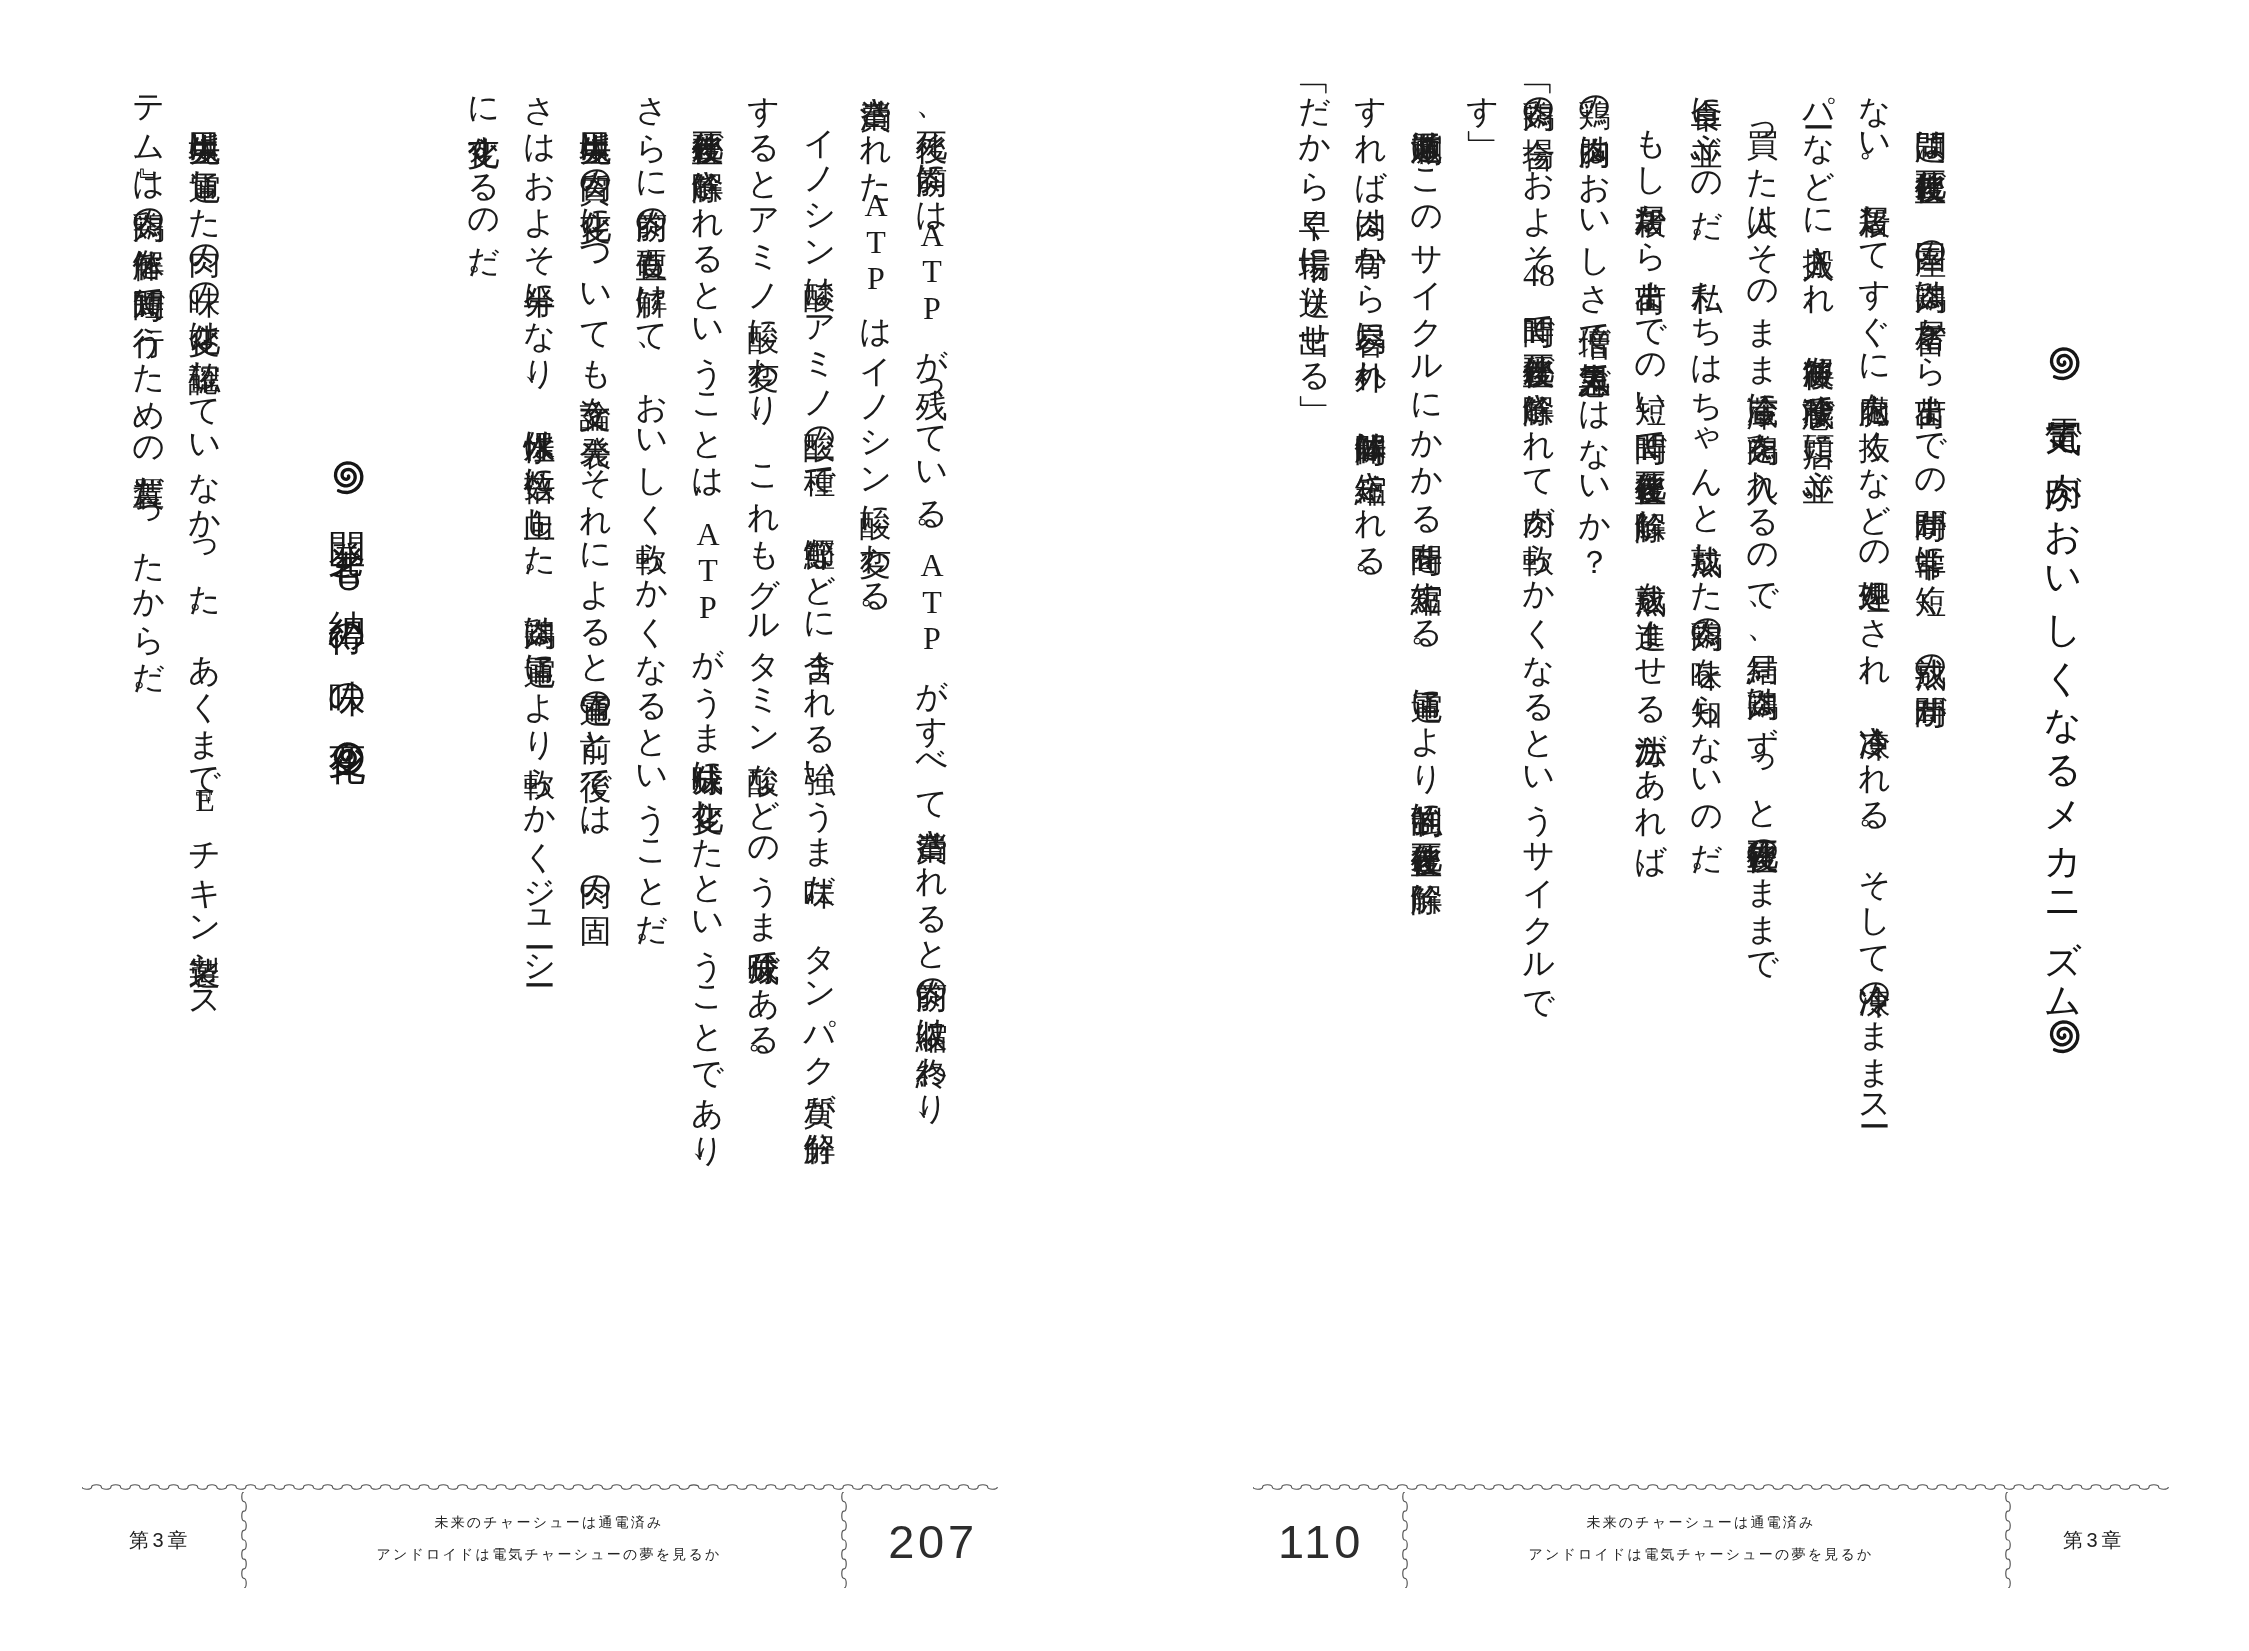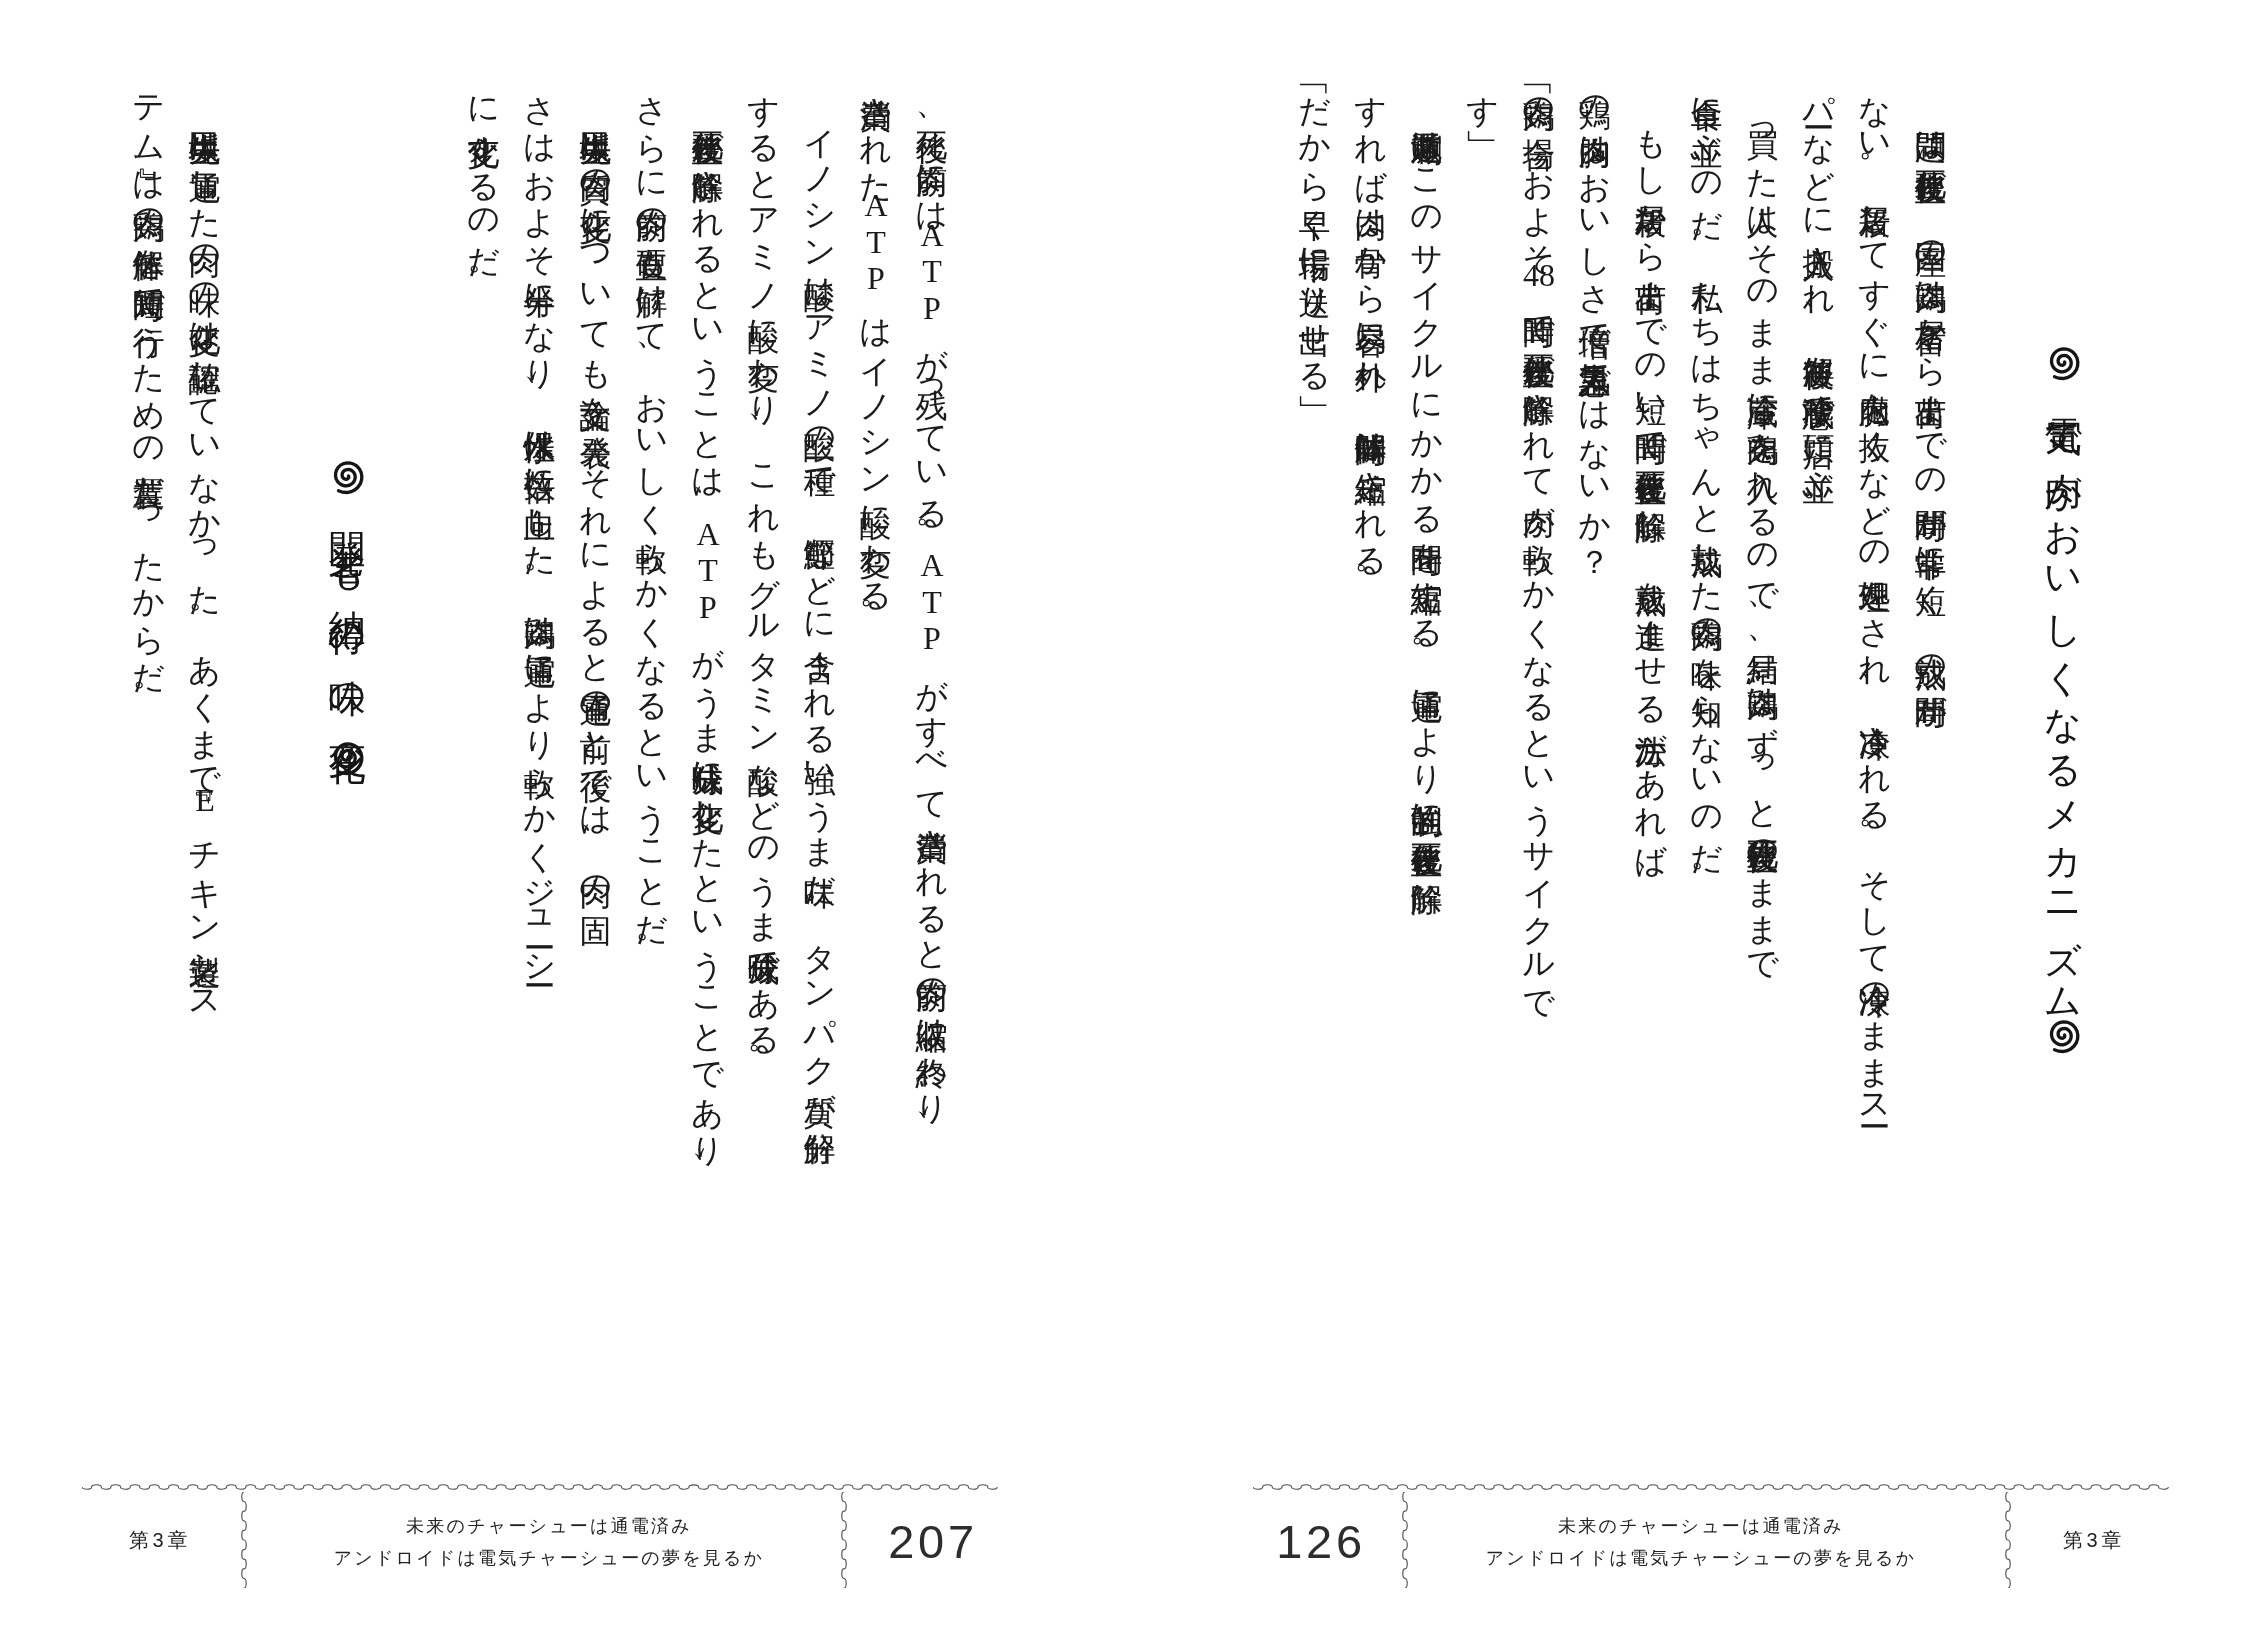--- a/index.html
+++ b/index.html
@@ -47,21 +47,21 @@
 
   
   .footer-text {
     position:absolute;
     transform:translateX(-50%);
     font-family:"Liberation Sans", sans-serif;
     color:#222222;
     white-space:nowrap;
   }
   .chapter-label { font-size:20px; letter-spacing:3.7px;text-align:right; }
-  .running-title { font-size:18px; letter-spacing:2.2px; }
+  .running-title { font-size:14px; letter-spacing:2.2px; }
   .page-number   { font-size:47px; letter-spacing:3.7px; color:#2d2d2d; }
   .wave { position:absolute; display:block; }
 </style>
 </head>
 <body>
 
 <div class="page-canvas">
 
   <div class="v-heading heading-right" style="left:2033px; top:342px;">
     <span class="spiral"><svg width="40" height="40" viewBox="0 0 54 54">
@@ -125,21 +125,21 @@
   <span class="footer-text running-title" style="left:549px; top:1514px;">未来のチャーシューは通電済み</span>
   <span class="footer-text running-title" style="left:549px; top:1546px;">アンドロイドは電気チャーシューの夢を見るか</span>
   <span class="wave wave-v" style="left:841px; top:1492px;"><svg width="6" height="96" viewBox="0 0 8 130">
         <path d="M4 0 a3 6.5 0 0 0 0 13 a3 6.5 0 0 1 0 13 a3 6.5 0 0 0 0 13 a3 6.5 0 0 1 0 13 a3 6.5 0 0 0 0 13 a3 6.5 0 0 1 0 13 a3 6.5 0 0 0 0 13 a3 6.5 0 0 1 0 13 a3 6.5 0 0 0 0 13 a3 6.5 0 0 1 0 13" fill="none" stroke="#555" stroke-width="1.6"></path>
       </svg></span>
   <span class="footer-text page-number" style="left:933px; top:1514px;">207</span>
 
   <span class="wave wave-h" style="left:1253px; top:1479px;"><svg width="919" height="6" viewBox="0 0 1240 8">
         <path d="M0 4 a6.5 3 0 0 0 13 0 a6.5 3 0 0 1 13 0 a6.5 3 0 0 0 13 0 a6.5 3 0 0 1 13 0 a6.5 3 0 0 0 13 0 a6.5 3 0 0 1 13 0 a6.5 3 0 0 0 13 0 a6.5 3 0 0 1 13 0 a6.5 3 0 0 0 13 0 a6.5 3 0 0 1 13 0 a6.5 3 0 0 0 13 0 a6.5 3 0 0 1 13 0 a6.5 3 0 0 0 13 0 a6.5 3 0 0 1 13 0 a6.5 3 0 0 0 13 0 a6.5 3 0 0 1 13 0 a6.5 3 0 0 0 13 0 a6.5 3 0 0 1 13 0 a6.5 3 0 0 0 13 0 a6.5 3 0 0 1 13 0 a6.5 3 0 0 0 13 0 a6.5 3 0 0 1 13 0 a6.5 3 0 0 0 13 0 a6.5 3 0 0 1 13 0 a6.5 3 0 0 0 13 0 a6.5 3 0 0 1 13 0 a6.5 3 0 0 0 13 0 a6.5 3 0 0 1 13 0 a6.5 3 0 0 0 13 0 a6.5 3 0 0 1 13 0 a6.5 3 0 0 0 13 0 a6.5 3 0 0 1 13 0 a6.5 3 0 0 0 13 0 a6.5 3 0 0 1 13 0 a6.5 3 0 0 0 13 0 a6.5 3 0 0 1 13 0 a6.5 3 0 0 0 13 0 a6.5 3 0 0 1 13 0 a6.5 3 0 0 0 13 0 a6.5 3 0 0 1 13 0 a6.5 3 0 0 0 13 0 a6.5 3 0 0 1 13 0 a6.5 3 0 0 0 13 0 a6.5 3 0 0 1 13 0 a6.5 3 0 0 0 13 0 a6.5 3 0 0 1 13 0 a6.5 3 0 0 0 13 0 a6.5 3 0 0 1 13 0 a6.5 3 0 0 0 13 0 a6.5 3 0 0 1 13 0 a6.5 3 0 0 0 13 0 a6.5 3 0 0 1 13 0 a6.5 3 0 0 0 13 0 a6.5 3 0 0 1 13 0 a6.5 3 0 0 0 13 0 a6.5 3 0 0 1 13 0 a6.5 3 0 0 0 13 0 a6.5 3 0 0 1 13 0 a6.5 3 0 0 0 13 0 a6.5 3 0 0 1 13 0 a6.5 3 0 0 0 13 0 a6.5 3 0 0 1 13 0 a6.5 3 0 0 0 13 0 a6.5 3 0 0 1 13 0 a6.5 3 0 0 0 13 0 a6.5 3 0 0 1 13 0 a6.5 3 0 0 0 13 0 a6.5 3 0 0 1 13 0 a6.5 3 0 0 0 13 0 a6.5 3 0 0 1 13 0 a6.5 3 0 0 0 13 0 a6.5 3 0 0 1 13 0 a6.5 3 0 0 0 13 0 a6.5 3 0 0 1 13 0 a6.5 3 0 0 0 13 0 a6.5 3 0 0 1 13 0 a6.5 3 0 0 0 13 0 a6.5 3 0 0 1 13 0 a6.5 3 0 0 0 13 0 a6.5 3 0 0 1 13 0 a6.5 3 0 0 0 13 0 a6.5 3 0 0 1 13 0 a6.5 3 0 0 0 13 0 a6.5 3 0 0 1 13 0 a6.5 3 0 0 0 13 0 a6.5 3 0 0 1 13 0 a6.5 3 0 0 0 13 0 a6.5 3 0 0 1 13 0 a6.5 3 0 0 0 13 0 a6.5 3 0 0 1 13 0 a6.5 3 0 0 0 13 0 a6.5 3 0 0 1 13 0 a6.5 3 0 0 0 13 0 a6.5 3 0 0 1 13 0 a6.5 3 0 0 0 13 0" fill="none" stroke="#555" stroke-width="1.6"></path>
       </svg></span>
-  <span class="footer-text page-number" style="left:1321px; top:1514px;">126</span>
+  <span class="footer-text page-number" style="left:1321px; top:1514px;">110</span>
   <span class="wave wave-v" style="left:1402px; top:1492px;"><svg width="6" height="96" viewBox="0 0 8 130">
         <path d="M4 0 a3 6.5 0 0 0 0 13 a3 6.5 0 0 1 0 13 a3 6.5 0 0 0 0 13 a3 6.5 0 0 1 0 13 a3 6.5 0 0 0 0 13 a3 6.5 0 0 1 0 13 a3 6.5 0 0 0 0 13 a3 6.5 0 0 1 0 13 a3 6.5 0 0 0 0 13 a3 6.5 0 0 1 0 13" fill="none" stroke="#555" stroke-width="1.6"></path>
       </svg></span>
   <span class="footer-text running-title" style="left:1701px; top:1514px;">未来のチャーシューは通電済み</span>
   <span class="footer-text running-title" style="left:1701px; top:1546px;">アンドロイドは電気チャーシューの夢を見るか</span>
   <span class="wave wave-v" style="left:2005px; top:1492px;"><svg width="6" height="96" viewBox="0 0 8 130">
         <path d="M4 0 a3 6.5 0 0 0 0 13 a3 6.5 0 0 1 0 13 a3 6.5 0 0 0 0 13 a3 6.5 0 0 1 0 13 a3 6.5 0 0 0 0 13 a3 6.5 0 0 1 0 13 a3 6.5 0 0 0 0 13 a3 6.5 0 0 1 0 13 a3 6.5 0 0 0 0 13 a3 6.5 0 0 1 0 13" fill="none" stroke="#555" stroke-width="1.6"></path>
       </svg></span>
   <span class="footer-text chapter-label" style="left:2094px; top:1527px;">第3章</span>
 

